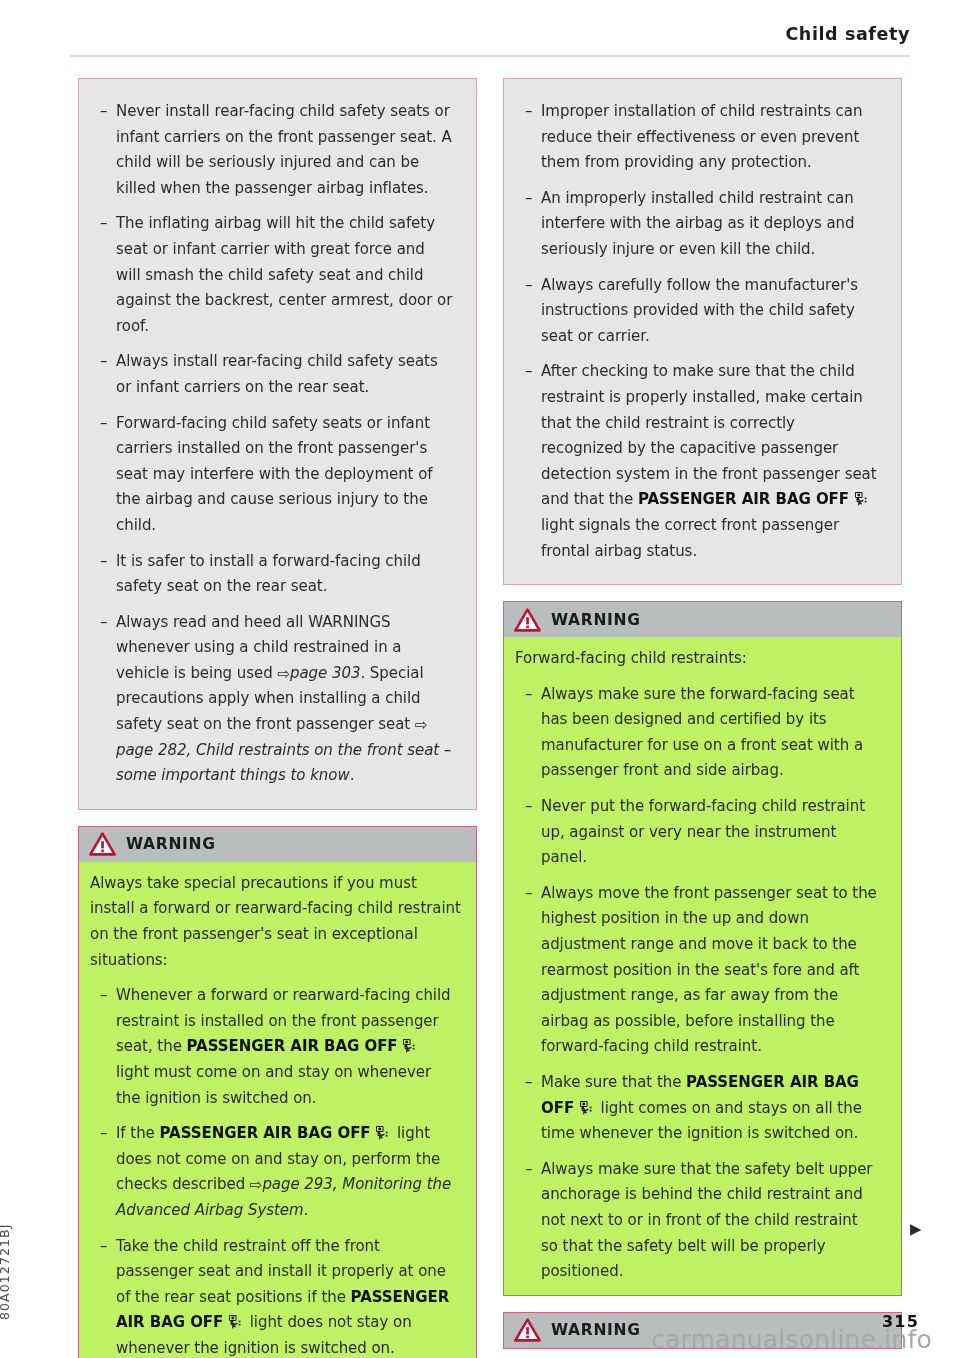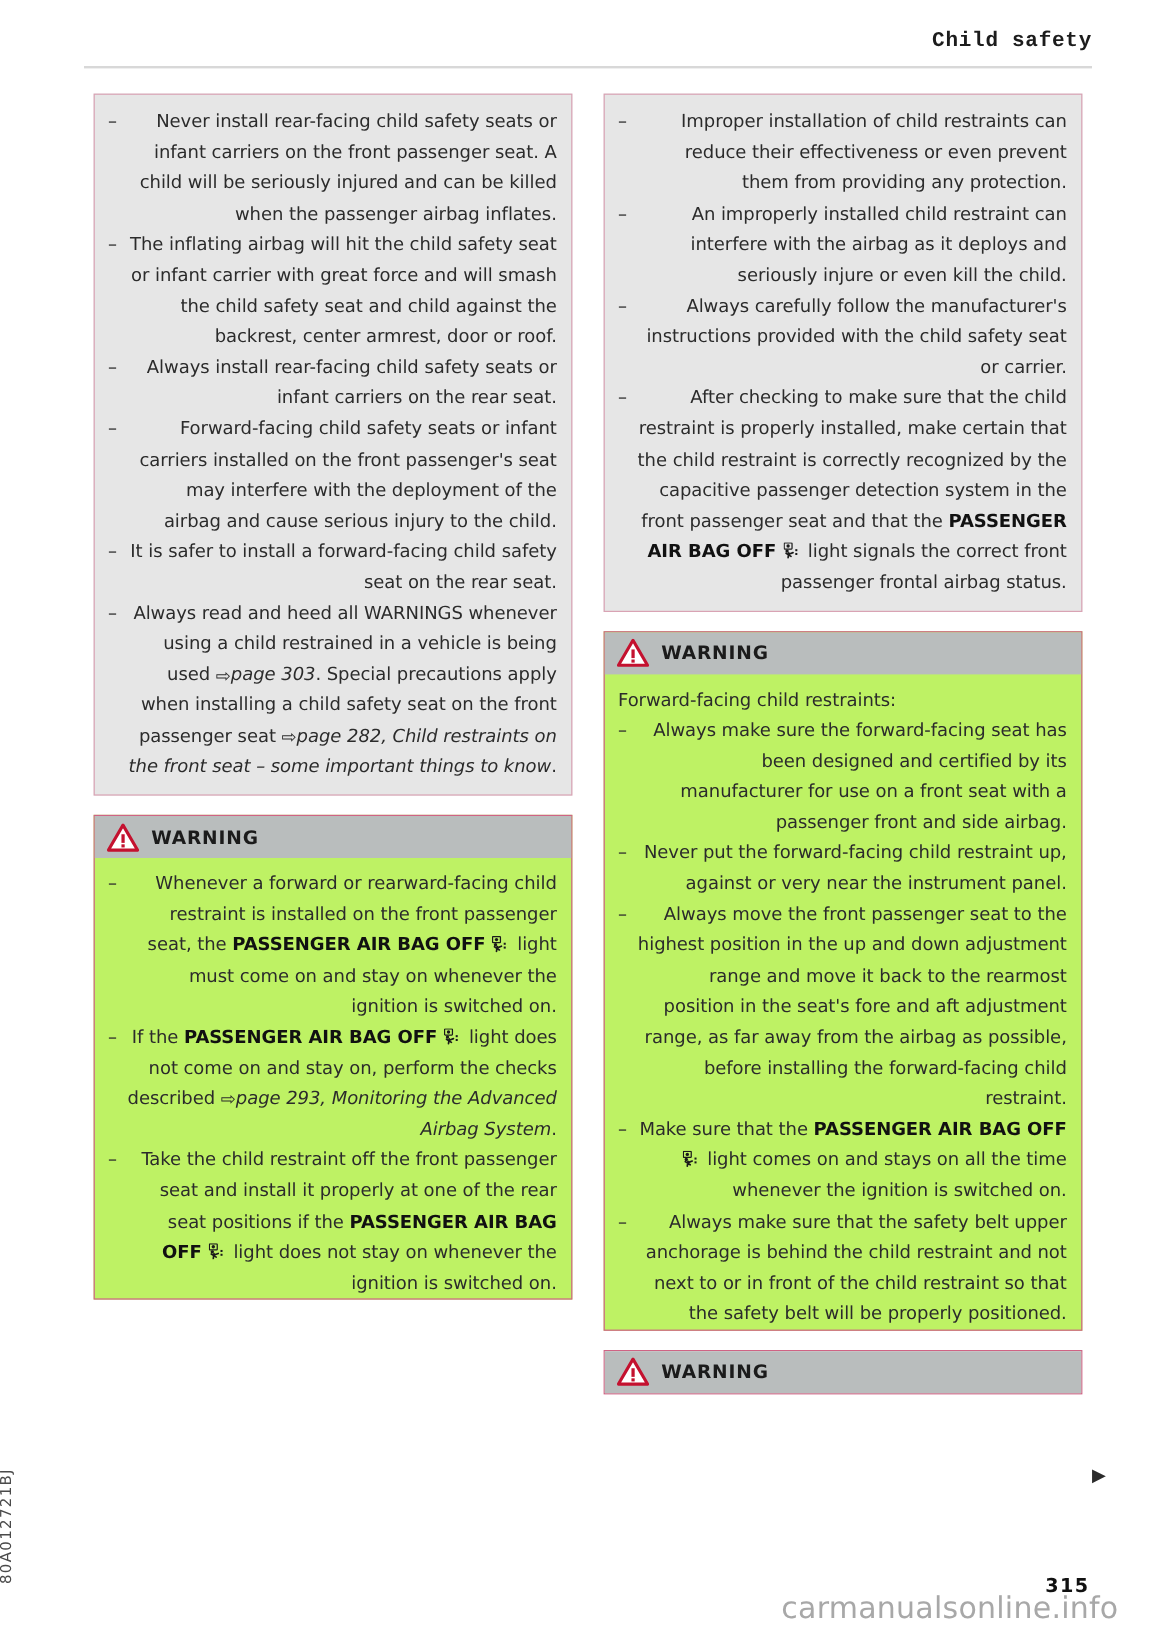--- a/index.html
+++ b/index.html
@@ -15,21 +15,20 @@
     overflow: hidden;
   }
 
   
   #page-header {
     position: absolute;
     left: 70px;
     top: 24px;
     width: 840px;
     height: 34px;
-    font-family: Liberation Mono, monospace;
   }
   #page-header .title {
     position: absolute;
     right: 0;
     top: 0;
     font-size: 17.5px;
     font-weight: bold;
     color: #1c1c1c;
     letter-spacing: 0.6px;
     white-space: nowrap;
@@ -92,22 +91,21 @@
   .para, .bullet {
     font-size: 15px;
     line-height: 25.6px;
     color: #2b2b2b;
     letter-spacing: -0.05px;
   }
   .para { margin: 0; }
   .bullet {
     position: relative;
     padding-left: 16px;
-    margin: 0;
-    text-align: right;
+    margin: 10px;
   }
   .bullet::before {
     content: "\2013";
     position: absolute;
     left: 0;
     top: 0;
     color: #2b2b2b;
   }
   b { font-weight: bold; color: #111; }
   i { font-style: italic; }
@@ -151,21 +149,21 @@
     left: 910px;
     top: 1222px;
     font-size: 15px;
     color: #2b2b2b;
     line-height: 1;
   }
 
   
   #page-number {
     position: absolute;
-    right: 52px;
+    right: 41px;
     top: 1312px;
     font-size: 16px;
     font-weight: bold;
     letter-spacing: 1.2px;
     color: #111;
   }
   #watermark {
     position: absolute;
     right: 28px;
     top: 1325px;
@@ -200,20 +198,21 @@
       <span>
         <svg class="tri" viewBox="0 0 27 24" xmlns="http://www.w3.org/2000/svg">
           <path d="M13.5 1.6 L25.6 22.4 L1.4 22.4 Z" fill="#ffffff" stroke="#c4112f" stroke-width="2.6" stroke-linejoin="round"></path>
           <rect x="12.2" y="9.2" width="2.7" height="7.2" fill="#c4112f"></rect>
           <rect x="12.2" y="17.6" width="2.7" height="2.6" fill="#c4112f"></rect>
         </svg>
       </span>
       <span class="wtitle">WARNING</span>
     </div>
     <div class="warn-body">
+      <p class="para">Always take special precautions if you must install a forward or rearward-facing child restraint on the front passenger's seat in exceptional situations:</p>
       <p class="bullet"><span>Whenever a forward or rearward-facing child restraint is installed on the front passenger seat, the </span><b>PASSENGER AIR BAG OFF</b> <span class="abo"><svg viewBox="0 0 16 15" xmlns="http://www.w3.org/2000/svg">
               <rect x="0.5" y="0.5" width="7" height="5.4" rx="0.6" fill="none" stroke="#1a1a1a" stroke-width="1.1"></rect>
               <circle cx="4" cy="3.2" r="1.5" fill="#1a1a1a"></circle>
               <circle cx="3.1" cy="7.7" r="1.5" fill="#1a1a1a"></circle>
               <path d="M2.2 9.6 L6.6 12.4 M4.6 9.3 L4.0 13.6 M5.2 10.3 L8.4 9.1" stroke="#1a1a1a" stroke-width="1.5" stroke-linecap="round" fill="none"></path>
               <rect x="10.4" y="6.0" width="1.8" height="1.8" fill="#1a1a1a"></rect>
               <rect x="10.4" y="9.4" width="1.8" height="1.8" fill="#1a1a1a"></rect>
             </svg></span><span> light must come on and stay on whenever the ignition is switched on.</span></p>
       <p class="bullet"><span>If the </span><b>PASSENGER AIR BAG OFF</b> <span class="abo"><svg viewBox="0 0 16 15" xmlns="http://www.w3.org/2000/svg">
               <rect x="0.5" y="0.5" width="7" height="5.4" rx="0.6" fill="none" stroke="#1a1a1a" stroke-width="1.1"></rect>

